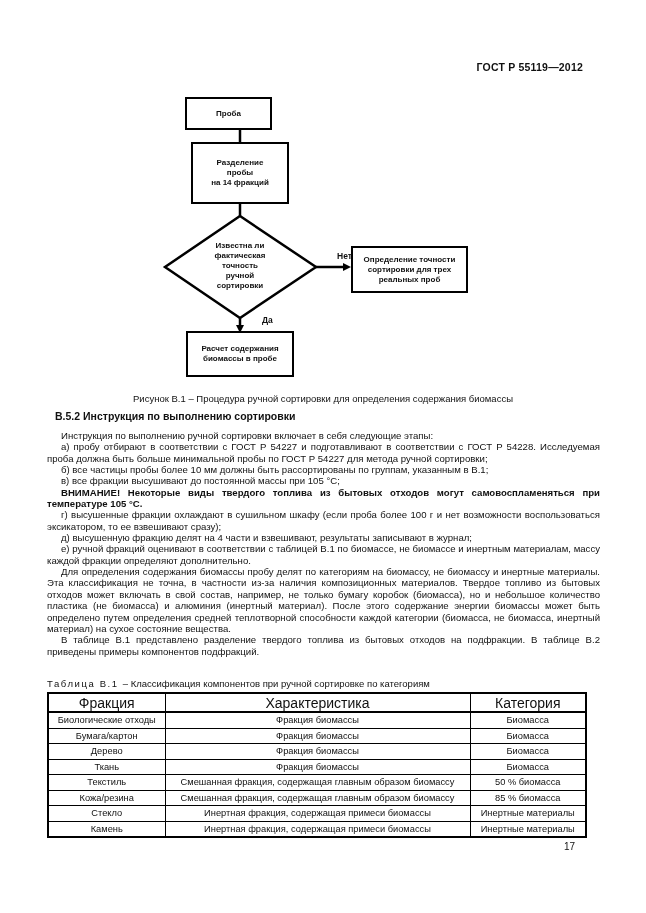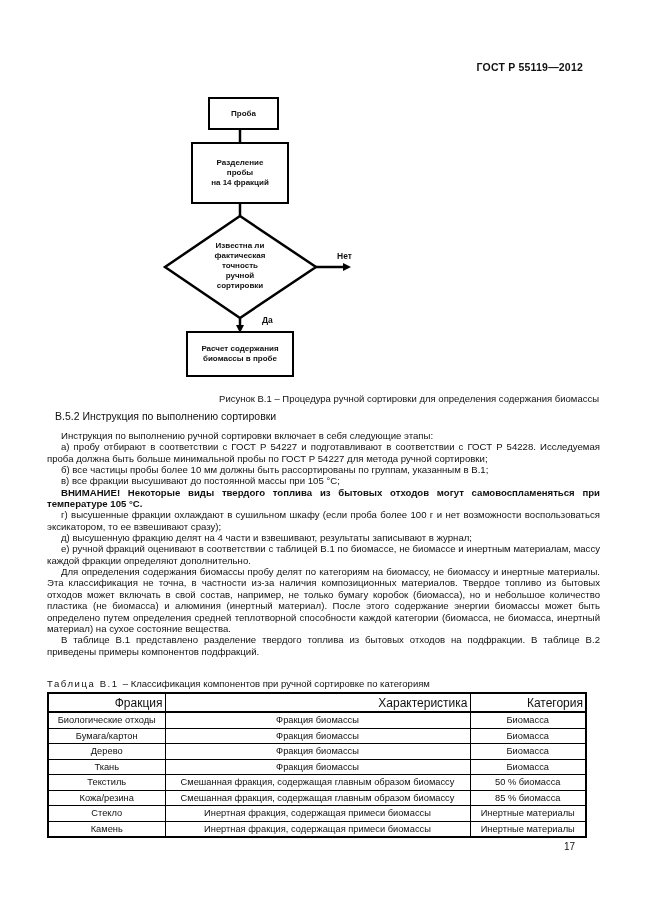--- a/index.html
+++ b/index.html
@@ -19,40 +19,40 @@
   }
   
   .fc-svg{position:absolute;left:0;top:0;width:646px;height:913px;}
   .fc-box{
     position:absolute;box-sizing:border-box;
     border:2px solid #000;background:#fff;
     display:flex;align-items:center;justify-content:center;
     text-align:center;font-size:8px;font-weight:bold;line-height:10px;
     white-space:pre-line;
   }
-  .fc-box-sample{left:208px;top:97px;width:71px;height:33px;}
+  .fc-box-sample{left:185px;top:97px;width:87px;height:33px;}
   .fc-box-split{left:191px;top:142px;width:98px;height:62px;}
   .fc-box-determine{left:351px;top:246px;width:117px;height:47px;}
   .fc-box-calc{left:186px;top:331px;width:108px;height:46px;}
   .fc-diamond-text{
     position:absolute;left:183px;top:241px;width:114px;
     text-align:center;font-size:8px;font-weight:bold;line-height:10px;
     white-space:pre-line;
   }
   .fc-label{position:absolute;font-size:8.5px;font-weight:bold;padding-left:16px;}
   .fc-label-no{left:321px;top:251px;}
   .fc-label-yes{left:246px;top:315px;}
   .fig-caption{
     position:absolute;left:47px;top:393px;width:552px;
-    text-align:right;font-size:9.5px;
+    text-align:center;font-size:9.5px;
   }
   
   .section-heading{
     position:absolute;left:55px;top:410px;
-    font-size:10.5px;font-weight:normal;
+    font-size:10.5px;font-weight:bold;
   }
   .body-text{
     position:absolute;left:47px;top:430px;width:553px;
     font-size:9.6px;line-height:11.35px;
   }
   .body-text p{
     margin:0;text-indent:14px;text-align:justify;
   }
   .body-text p.warn{font-weight:bold;}
   
@@ -65,23 +65,22 @@
     position:absolute;left:47px;top:692px;width:538px;
     border-collapse:collapse;table-layout:fixed;
     font-size:9.3px;
   }
   .gost-table th,.gost-table td{
     border:1px solid #000;
     text-align:center;vertical-align:middle;
     padding:0 2px;overflow:hidden;white-space:nowrap;
   }
   .gost-table th{
-    font-size:12px;font-weight:normal;height:17px;
+    font-size:14px;font-weight:normal;height:17px;
     border-bottom:2.5px solid #000;
-    text-align:right;
   }
   .gost-table td{height:14.5px;}
   .gost-table{border:2px solid #000;}
   .gost-table thead th{border-top:2px solid #000;}
   
   .page-number{
     position:absolute;top:841px;right:71px;
     font-size:10px;
   }
 </style>
@@ -104,20 +103,23 @@
 
   <div class="fc-box fc-box-sample">Проба</div>
   <div class="fc-box fc-box-split">Разделение
 пробы
 на 14 фракций</div>
   <div class="fc-diamond-text">Известна ли
 фактическая
 точность
 ручной
 сортировки</div>
+  <div class="fc-box fc-box-determine">Определение точности
+сортировки для трех
+реальных проб</div>
   <div class="fc-box fc-box-calc">Расчет содержания
 биомассы в пробе</div>
   <div class="fc-label fc-label-no">Нет</div>
   <div class="fc-label fc-label-yes">Да</div>
 
   <div class="fig-caption">Рисунок В.1 – Процедура ручной сортировки для определения содержания биомассы</div>
 
   <div class="section-heading">В.5.2 Инструкция по выполнению сортировки</div>
 
   <div class="body-text">

